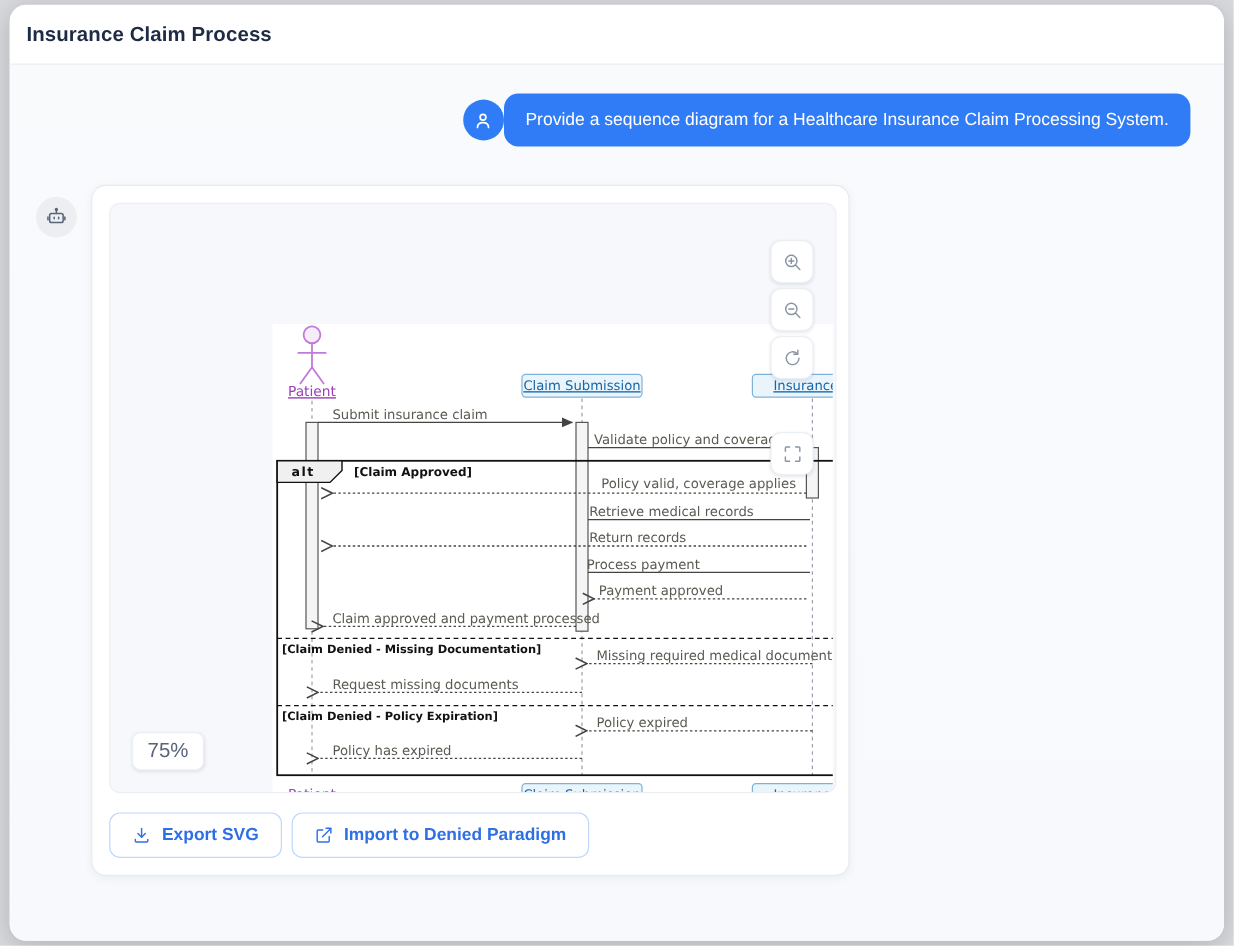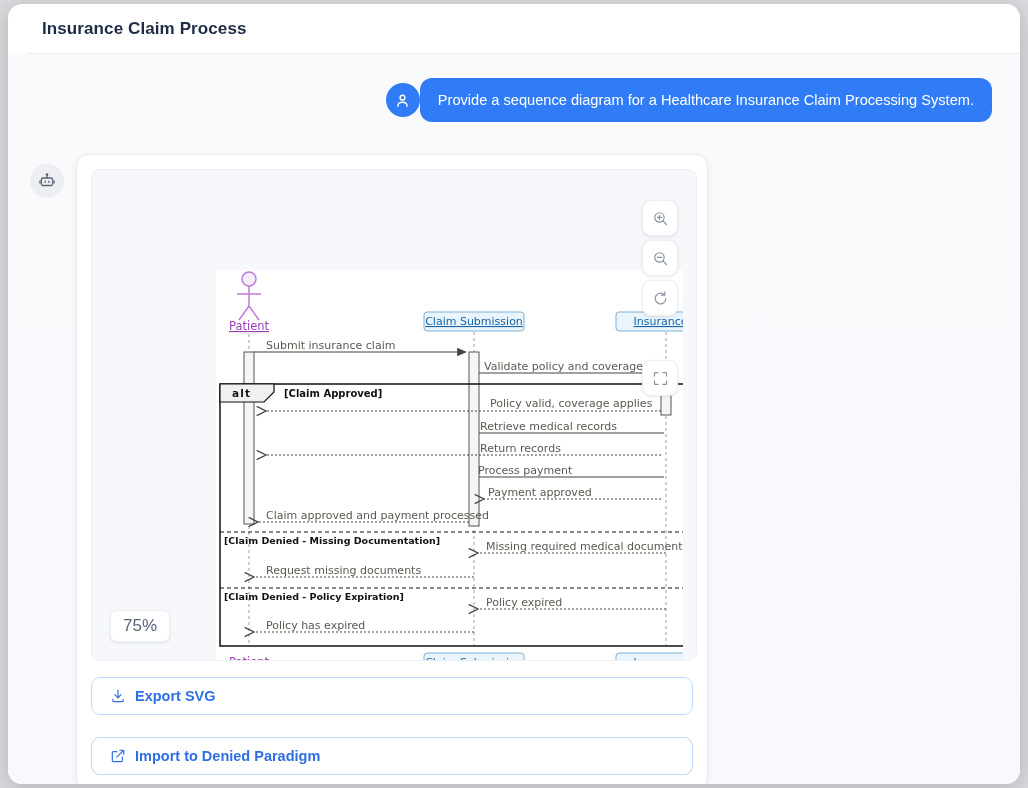--- a/index.html
+++ b/index.html
@@ -10,21 +10,21 @@
     overflow:hidden;
   }
   .app-window{
     position:absolute;left:8px;top:4px;width:1012px;height:780px;
     background:#ffffff;border-radius:14px;
     box-shadow:0 4px 22px rgba(0,0,0,.18);
     overflow:hidden;
   }
   .titlebar{
     height:50px;background:#ffffff;border-bottom:1px solid #e9ecef;
-    display:flex;align-items:center;padding-left:14px;box-sizing:border-box;margin-left:20px;
+    display:flex;align-items:center;padding-left:14px;box-sizing:border-box;
   }
   .titlebar .title{
     font-size:17px;color:#1e2b45;font-weight:600;letter-spacing:.1px;
   }
   .chat-area{
     position:absolute;left:0;top:50px;width:1012px;height:730px;
     background:linear-gradient(#f9fafc,#f7f9fc);
   }
 
   
@@ -69,28 +69,28 @@
 
   .zoom-badge{
     position:absolute;left:18px;bottom:18px;z-index:30;
     background:#fff;border:1px solid #eceff3;border-radius:7px;
     box-shadow:0 1px 3px rgba(20,30,60,.10);
     padding:5px 12px;font-size:17px;color:#59637a;
   }
 
   
   .diagram{
-    position:absolute;left:124px;top:100px;width:467px;height:390px;
+    position:absolute;left:135px;top:100px;width:467px;height:390px;
     background:#ffffff;overflow:hidden;
   }
   .diagram svg{position:absolute;left:0;top:0;}
 
   
   .card-actions{
-    display:flex;justify-content:flex-start;gap:22px;margin-top:16px;flex-direction:column;
+    display:flex;justify-content:flex-start;gap:8px;margin-top:16px;
   }
   .act-btn{
     display:flex;align-items:center;gap:9px;
     border:1px solid #bfd8fb;border-radius:9px;background:#fff;
     color:#2f6fe4;font-size:14.5px;font-weight:600;
     padding:10px 18px;cursor:pointer;white-space:nowrap;
   }
   .act-btn svg{stroke:#2f6fe4;fill:none;stroke-width:1.8;stroke-linecap:round;stroke-linejoin:round;}
 </style>
 </head>

